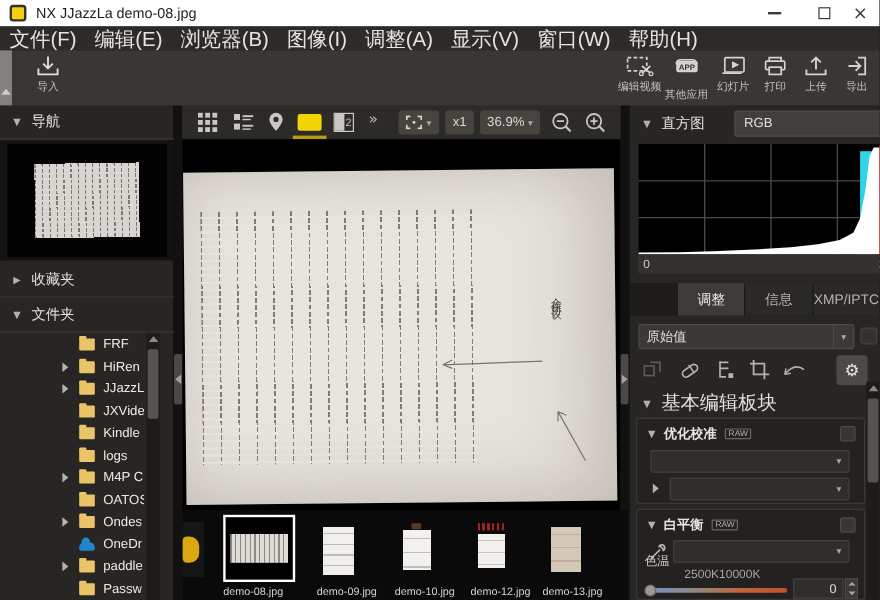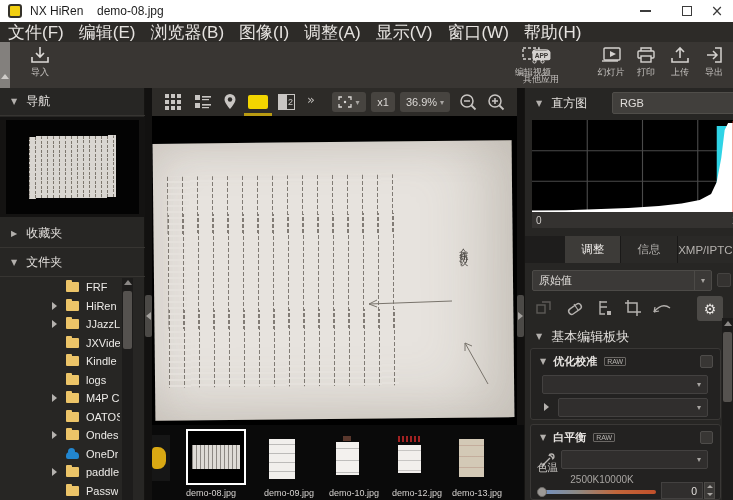--- a/index.html
+++ b/index.html
@@ -24,21 +24,21 @@
   .menu-item { font-size:17px; color:#e6e3e0; white-space:nowrap; }
 
   
   #toolbar { left:0; top:42px; width:733px; height:46px; background:#393633; }
   #toolbar-grip { left:0; top:42px; width:10px; height:46px; background:#83807d; }
   #toolbar-grip i { position:absolute; left:1px; top:32px; width:0; height:0; border-left:4px solid transparent; border-right:4px solid transparent; border-bottom:5px solid #cfccc9; }
   .tb-btn { top:46px; width:44px; height:40px; display:flex; flex-direction:column; align-items:center; justify-content:flex-start; }
   .tb-btn svg { display:block; }
   .tb-label { font-size:9px; color:#c4c1be; margin-top:2px; white-space:nowrap; }
   #btn-import { left:18px; }
-  #btn-act-0 { left:511px; } #btn-act-1 { left:519px;gap:8px; } #btn-act-2 { left:589px; }
+  #btn-act-0 { left:511px; } #btn-act-1 { left:550px;gap:8px; } #btn-act-2 { left:589px; }
   #btn-act-3 { left:624px; } #btn-act-4 { left:658px; } #btn-act-5 { left:692px; }
 
   
   #left-panel { left:0; top:88px; width:145px; height:412px; background:#272624; border-right:1px solid #151412; }
   .sec-head { position:absolute; left:0; width:145px; height:28px; display:flex; align-items:center; gap:9px; padding-left:11px; border-bottom:1px solid #373532; }
   .sec-head .tri { font-size:8px; color:#b3b0ad; }
   .sec-head .sec-label { font-size:12px; color:#e3e0dd; }
   #nav-head { top:0; }
   #nav-thumb-area { top:29px; left:0; width:145px; height:100px; background:#141312; }
   #nav-thumb { left:6px; top:3px; width:133px; height:94px; background:#030303; }
@@ -141,21 +141,21 @@
   #preset-select .val { flex:1; padding-left:6px; font-size:11px; color:#e0ddda; }
   #preset-select .dd-box { width:17px; height:100%; display:flex; align-items:center; justify-content:center; border-left:1px solid #4c4a47; }
   #preset-aux { position:absolute; left:192px; top:185px; width:14px; height:14px; background:#343230; border:1px solid #454341; border-radius:2px; }
 
   #tool-row { position:absolute; left:0px; top:208px; width:209px; height:26px; }
   .tool-ic { position:absolute; top:3px; }
   #gear-btn { position:absolute; left:172px; top:0px; width:26px; height:25px; background:#4c4a47; border-radius:3px; display:flex; align-items:center; justify-content:center; color:#e8e5e2; font-size:14px; }
 
   #basic-head { position:absolute; left:0; top:238px; width:196px; height:21px; display:flex; align-items:center; gap:9px; padding-left:11px; }
   #basic-head .tri { font-size:8px; color:#b3b0ad; }
-  #basic-head .sec-label { font-size:13px; color:#e3e0dd; }
+  #basic-head .sec-label { font-size:16px; color:#e3e0dd; }
 
   .adj-box { position:absolute; left:5px; width:191px; background:#232221; border:1px solid #3a3836; border-radius:3px; }
   #box-pc { top:260px; height:72px; }
   #box-wb { top:336px; height:76px; }
   .adj-box-head { position:relative; height:20px; display:flex; align-items:center; gap:7px; padding-left:9px; padding-top:4px; }
   .adj-box-head .tri { font-size:8px; color:#b3b0ad; }
   .adj-title { font-size:11px; font-weight:bold; color:#e6e3e0; }
   .raw-badge { font-size:7px; color:#b5b2af; border:1px solid #6a6764; padding:0 2px; border-radius:1px; }
   .adj-check { position:absolute; right:7px; top:6px; width:13px; height:13px; background:#383634; border:1px solid #4e4c4a; border-radius:2px; }
   .adj-dd { position:absolute; left:11px; width:166px; height:19px; background:#302e2d; border:1px solid #434140; border-radius:2px; display:flex; align-items:center; justify-content:flex-end; }
@@ -177,21 +177,21 @@
 
   #panel-scroll { position:absolute; left:197px; top:230px; width:11px; height:182px; background:#1d1c1b; }
   #panel-scroll .sb-arrow { left:2px; top:3px; }
   #panel-scroll .sb-thumb { position:absolute; left:1px; top:14px; width:9px; height:70px; background:#55524f; border-radius:2px; }
 </style>
 </head>
 <body>
 
 <div id="titlebar" class="abs">
   <div id="app-icon" class="abs"></div>
-  <span id="app-title" class="abs">NX HiRen</span>
+  <span id="app-title" class="abs">NX JJazzLa</span>
   <span id="doc-title" class="abs">demo-08.jpg</span>
   <div id="btn-min" class="winbtn abs">
       <span></span>
     </div>
   <div id="btn-max" class="winbtn abs">
       <span></span>
     </div>
   <div id="btn-close" class="winbtn abs">
       <span class="glyph">×</span>
     </div>

